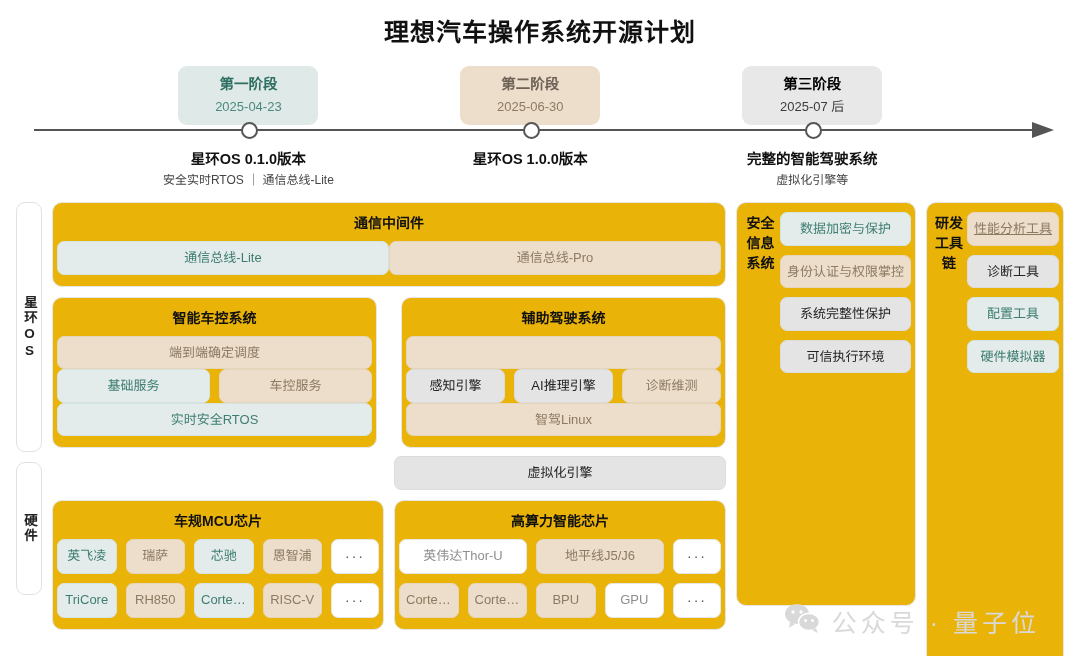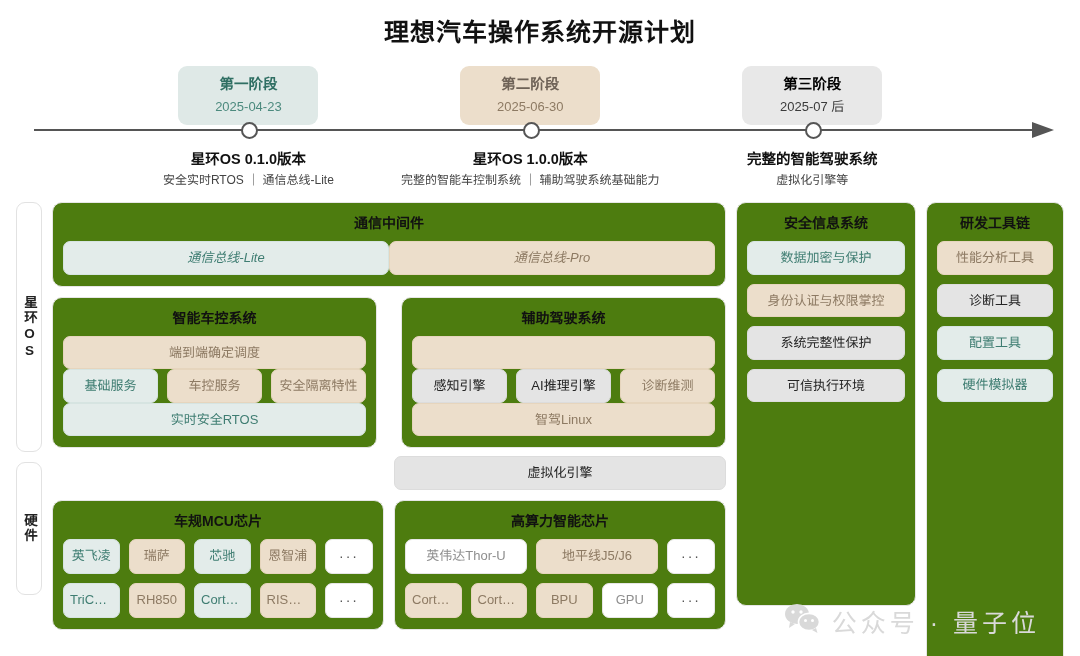--- a/index.html
+++ b/index.html
@@ -109,22 +109,22 @@
     writing-mode:vertical-rl;
     text-orientation:upright;
     box-sizing:border-box;
   }
   .side-label.os{height:250px;}
   .side-label.hw{height:133px;}
 
   .panel{
     border:1px solid #e6e6e6;
     border-radius:10px;
-    background:#4d7c0f;
-    padding:9px 10px 11px;
+    background:#eab308;
+    padding:9px 4px 11px;
     box-sizing:border-box;
   }
   .panel-title{
     text-align:center;
     font-size:14px;
     font-weight:bold;
     color:#111;
     margin-bottom:9px;
   }
 
@@ -153,28 +153,28 @@
   .mt9{margin-top:9px;}
 
   
   .col-narrow{
     flex:0 0 auto;
     display:flex;
     flex-direction:column;
   }
   .col-sec{width:180px;}
   .col-tool{width:138px;}
-  .col-narrow .panel{height:100%;display:flex;flex-direction:column;}
+  .col-narrow .panel{height:100%;display:flex;}
   .col-narrow .tile{margin-bottom:9px;}
   .col-narrow .tile:last-child{margin-bottom:0;}
 
   
   .left-area{flex:1 1 auto;display:flex;flex-direction:column;gap:10px;min-width:0;}
 
-  .comm-row{display:flex;font-style:italic;}
+  .comm-row{display:flex;}
   .comm-row .tile{flex:1 1 0;}
 
   .mid-row{display:flex;gap:24px;align-items:flex-start;}
   .mid-row > .panel{flex:1 1 0;min-width:0;}
 
   .virt-wrap{padding:0 0 0 0;margin-top:-2px;display:flex;justify-content:flex-end;}
   .virt-inner{width:calc(50% - 5px);}
 
   .hw-row{display:flex;gap:10px;}
   .hw-row > .panel{flex:1 1 0;min-width:0;}
@@ -195,21 +195,21 @@
 </head>
 <body>
 
 <h1 class="page-title">理想汽车操作系统开源计划</h1>
 
 <div class="timeline">
   <div class="tl-axis"></div>
   <div class="tl-arrow"></div>
   <div id="timeline-nodes">
       <div class="tl-node" style="left: 23%;"><div class="tl-chip" style="background: rgb(223, 233, 231);"><span class="ph" style="color: rgb(47, 111, 99);">第一阶段</span><span class="dt" style="color: rgb(76, 138, 126);">2025-04-23</span></div><div class="tl-dot"></div><div class="tl-name">星环OS 0.1.0版本</div><div class="tl-desc">安全实时RTOS ｜ 通信总线-Lite</div></div>
-      <div class="tl-node" style="left: 49.1%;"><div class="tl-chip" style="background: rgb(236, 222, 203);"><span class="ph" style="color: rgb(110, 98, 87);">第二阶段</span><span class="dt" style="color: rgb(141, 122, 99);">2025-06-30</span></div><div class="tl-dot"></div><div class="tl-name">星环OS 1.0.0版本</div><div class="tl-desc">完整的智能车控制系统 ｜ 辅助驾驶系统基础能力</div></div>
+      <div class="tl-node" style="left: 49.1%;"><div class="tl-chip" style="background: rgb(236, 222, 203);"><span class="ph" style="color: rgb(110, 98, 87);">第二阶段</span><span class="dt" style="color: rgb(141, 122, 99);">2025-06-30</span></div><div class="tl-dot"></div><div class="tl-name">星环OS 1.0.0版本</div></div>
       <div class="tl-node" style="left: 75.2%;"><div class="tl-chip" style="background: rgb(232, 232, 232);"><span class="ph" style="color: #000000;">第三阶段</span><span class="dt" style="color: rgb(59, 59, 59);">2025-07 后</span></div><div class="tl-dot"></div><div class="tl-name">完整的智能驾驶系统</div><div class="tl-desc">虚拟化引擎等</div></div>
     </div>
 </div>
 
 <div class="arch">
 
   <div class="side-col">
     <div class="side-label os">星环OS</div>
     <div class="side-label hw">硬件</div>
   </div>
@@ -225,21 +225,20 @@
     </div>
 
     <div class="mid-row">
 
       <div class="panel">
         <div class="panel-title">智能车控系统</div>
         <div class="tile t-tan full">端到端确定调度</div>
         <div class="tile-row" id="vc-tiles">
             <div class="tile t-teal">基础服务</div>
             <div class="tile t-tan">车控服务</div>
-            <div class="tile t-tan">安全隔离特性</div>
           </div>
         <div class="tile t-teal full mt9">实时安全RTOS</div>
       </div>
 
       <div class="panel">
         <div class="panel-title">辅助驾驶系统</div>
         <div class="tile t-tan full" style="color:transparent;">端到端确定调度</div>
         <div class="tile-row" id="ad-tiles">
             <div class="tile t-gray">感知引擎</div>
             <div class="tile t-gray">AI推理引擎</div>
@@ -302,24 +301,24 @@
           <div class="tile t-gray" style="width: 100%;">系统完整性保护</div>
           <div class="tile t-gray" style="width: 100%;">可信执行环境</div>
         </div>
     </div>
   </div>
 
   <div class="col-narrow col-tool">
     <div class="panel" style="height:496px;">
       <div class="panel-title">研发工具链</div>
       <div id="tool-tiles">
-          <div class="tile t-tan" style="width: 100%;">性能分析工具</div>
+          <div class="tile t-tan" style="width: 100%; text-decoration: underline;">性能分析工具</div>
           <div class="tile t-gray" style="width: 100%;">诊断工具</div>
           <div class="tile t-teal" style="width: 100%;">配置工具</div>
-          <div class="tile t-teal" style="width: 100%; font-family: Liberation Mono, monospace;">硬件模拟器</div>
+          <div class="tile t-teal" style="width: 100%;">硬件模拟器</div>
         </div>
     </div>
   </div>
 
 </div>
 
 <div class="watermark">
   <span class="wm-icon">
     <svg width="38" height="32" viewBox="0 0 38 32" aria-hidden="true">
       <ellipse cx="13" cy="12" rx="12" ry="10" fill="#d9d9d9"></ellipse>

